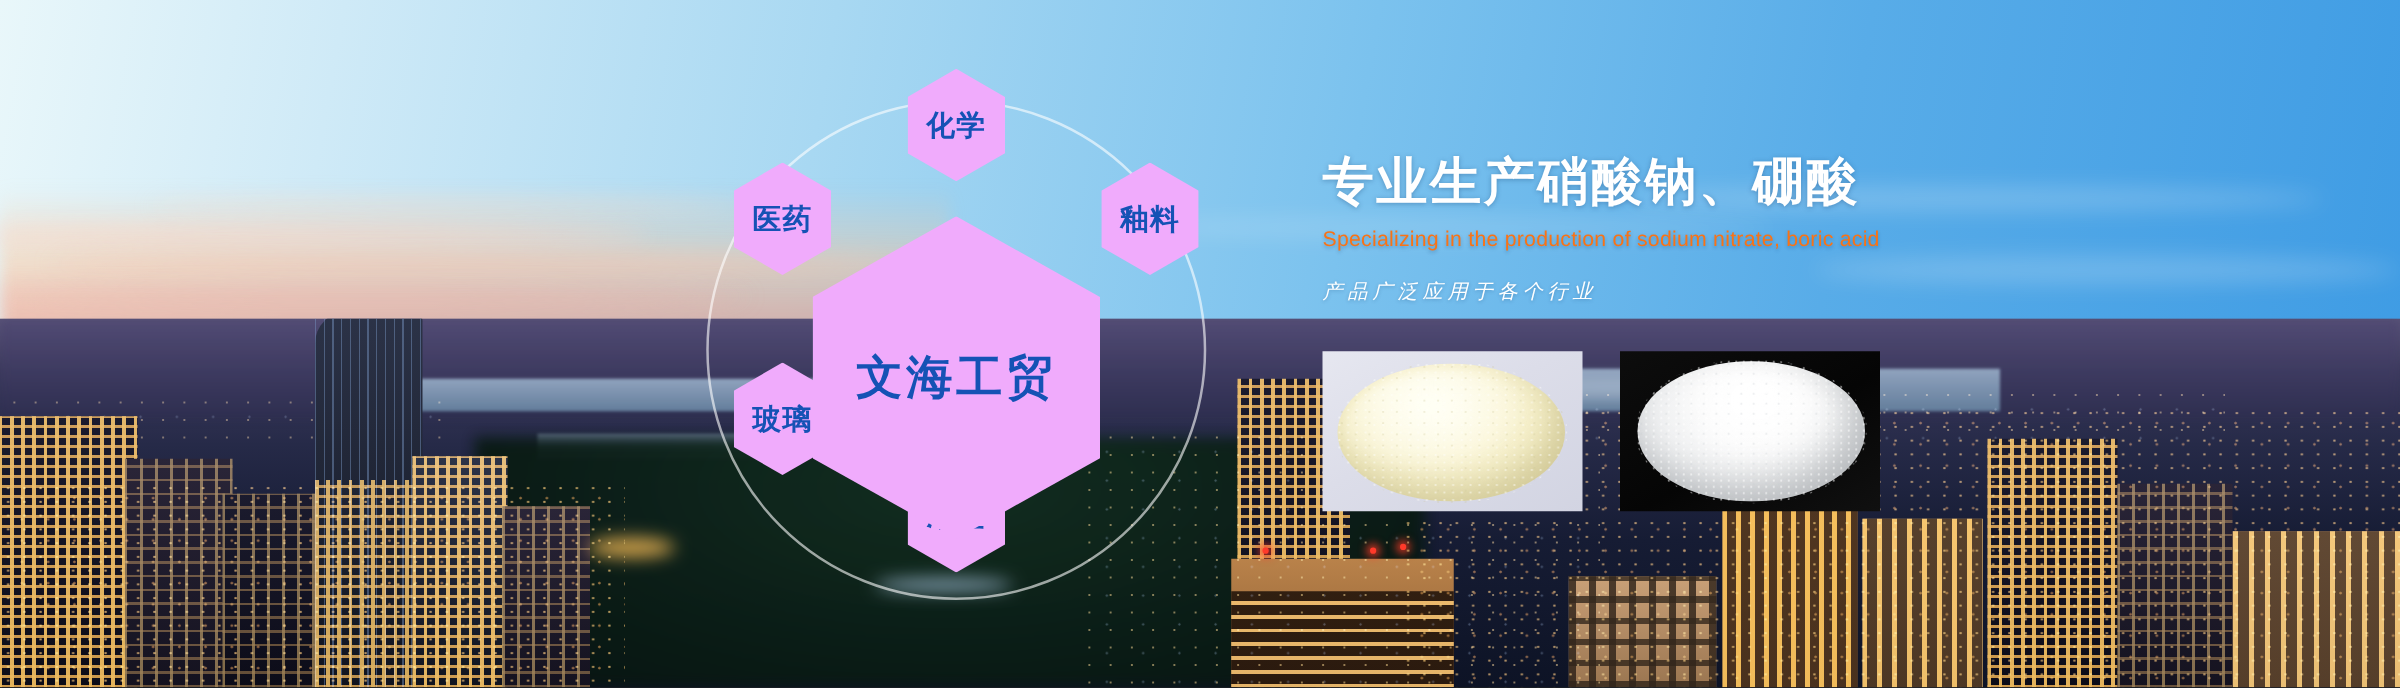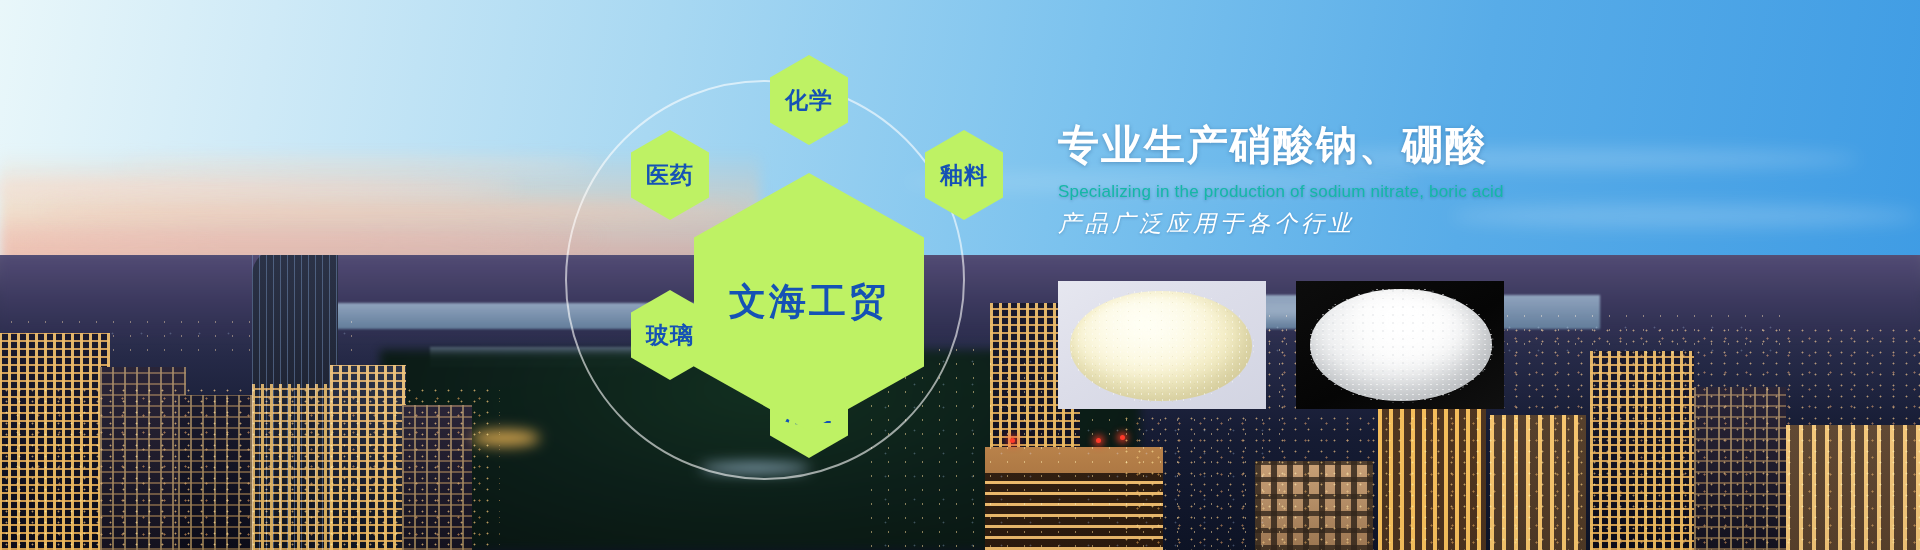--- a/index.html
+++ b/index.html
@@ -54,38 +54,38 @@
   .redlight{position:absolute;width:5px;height:5px;border-radius:50%;
     background:#ff3a2a;box-shadow:0 0 7px 3px rgba(255,60,40,.8);}
   .glow{position:absolute;border-radius:50%;filter:blur(7px);mix-blend-mode:screen;}
 
   
   .diagram{position:absolute;left:515px;top:30px;width:500px;height:500px;}
   .ring{position:absolute;left:50px;top:50px;width:400px;height:400px;border-radius:50%;
     border:2px solid rgba(255,255,255,.6);box-sizing:border-box;}
 
   .hex{position:absolute;display:flex;align-items:center;justify-content:center;
-    background:#bef264;
+    background:#f0abfc;
     clip-path:polygon(50% 0%,100% 25%,100% 75%,50% 100%,0% 75%,0% 25%);
-    flex-direction:column;margin-left:44px;}
+    flex-direction:column;}
   .hex-sm{width:78px;height:90px;}
   .hex-sm span{font-size:23px;font-weight:bold;color:#1552b5;letter-spacing:1px;
     font-family:"Liberation Sans","DejaVu Sans",sans-serif;line-height:1;}
   .hex-main{width:230px;height:258px;}
   .hex-main .brand{font-size:37px;font-weight:bold;color:#1552b5;letter-spacing:3px;line-height:1.1;}
   .hex-main .sub{font-size:19px;color:#4a4a4a;letter-spacing:1.5px;margin-top:12px;}
 
   
   .copy{position:absolute;left:1058px;top:122px;width:520px;}
   .headline{font-size:41px;font-weight:bold;color:#ffffff;letter-spacing:2px;line-height:1.15;
     text-shadow:0 1px 4px rgba(20,60,110,.35);}
-  .sub-en{font-size:17px;color:#14b8a6;letter-spacing:.2px;margin-top:13px;
+  .sub-en{font-size:17px;color:#f97316;letter-spacing:.2px;margin-top:13px;
     text-shadow:0 1px 3px rgba(20,60,110,.3);}
   .sub-cn{font-family:"Liberation Serif","DejaVu Serif",serif;font-style:italic;
-    font-size:23px;color:#ffffff;letter-spacing:4px;margin-top:6px;
+    font-size:16px;color:#ffffff;letter-spacing:4px;margin-top:21px;
     text-shadow:0 1px 3px rgba(20,60,110,.3);}
 
   
   .photos{position:absolute;left:1058px;top:281px;display:flex;gap:30px;}
   .photo{width:208px;height:128px;position:relative;overflow:hidden;}
   .photo-1{background:linear-gradient(150deg,#e6e7f0 0%,#dcdde9 45%,#d2d4e2 100%);}
   .photo-2{background:linear-gradient(150deg,#0d0d0d 0%,#050505 55%,#101010 100%);}
   .heap{position:absolute;border-radius:50%;}
   .heap-1{left:12px;top:10px;width:182px;height:110px;
     background:radial-gradient(ellipse at 44% 32%,#fffdf0 0%,#fbf6d9 34%,#f3ecc2 62%,#e8dfae 85%,#d9cf9c 100%);

